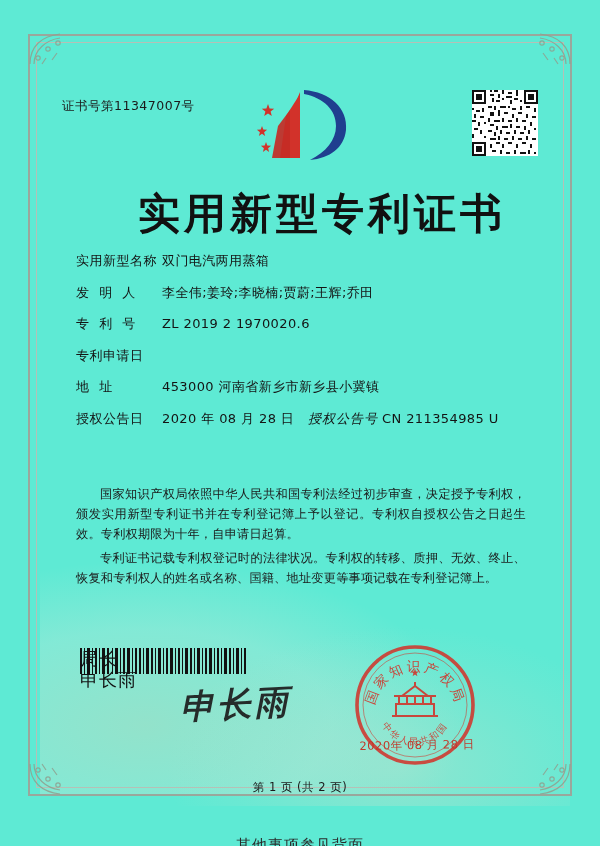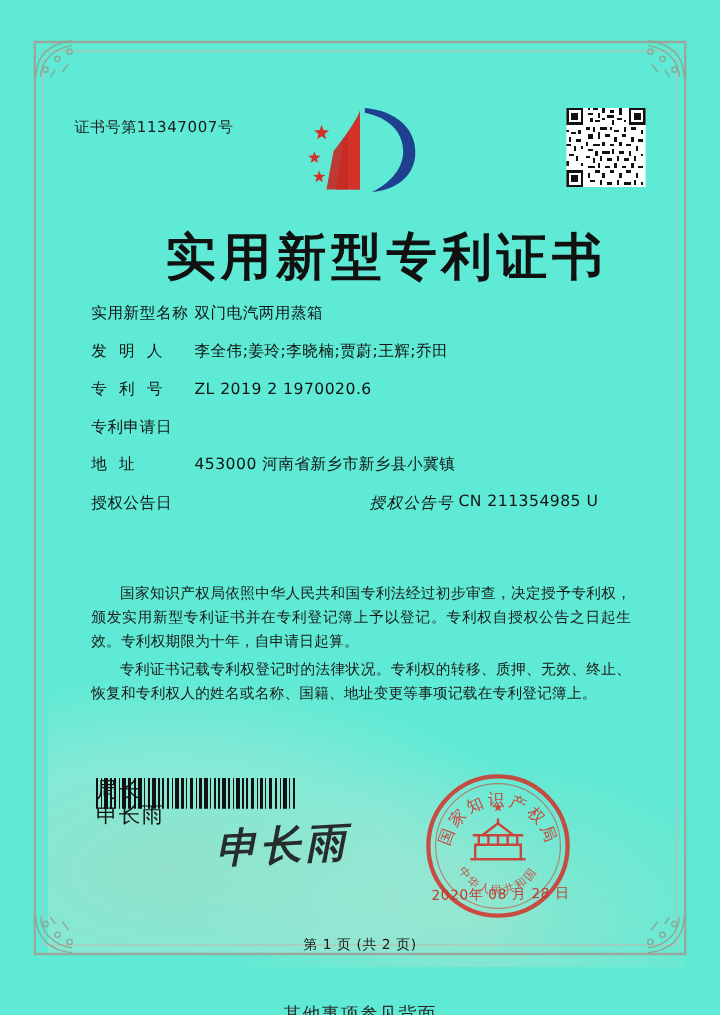--- a/index.html
+++ b/index.html
@@ -426,20 +426,21 @@
     <div class="frow">
       <div class="flabel wide">专利申请日</div>
     </div>
     <div class="frow">
       <div class="flabel">地      址</div>
       <div class="fvalue">453000 河南省新乡市新乡县小冀镇</div>
     </div>
     <div class="frow split">
       <div class="fhalf">
         <div class="flabel wide">授权公告日</div>
+        <div class="fvalue">2020 年 08 月 28 日</div>
       </div>
       <div class="fhalf">
         <div class="flabel wide">授权公告号</div>
         <div class="fvalue">CN 211354985 U</div>
       </div>
     </div>
   </div>
 
   <div class="para para2">专利证书记载专利权登记时的法律状况。专利权的转移、质押、无效、终止、恢复和专利权人的姓名或名称、国籍、地址变更等事项记载在专利登记簿上。</div>
   <div class="para para1">国家知识产权局依照中华人民共和国专利法经过初步审查，决定授予专利权，颁发实用新型专利证书并在专利登记簿上予以登记。专利权自授权公告之日起生效。专利权期限为十年，自申请日起算。</div>

